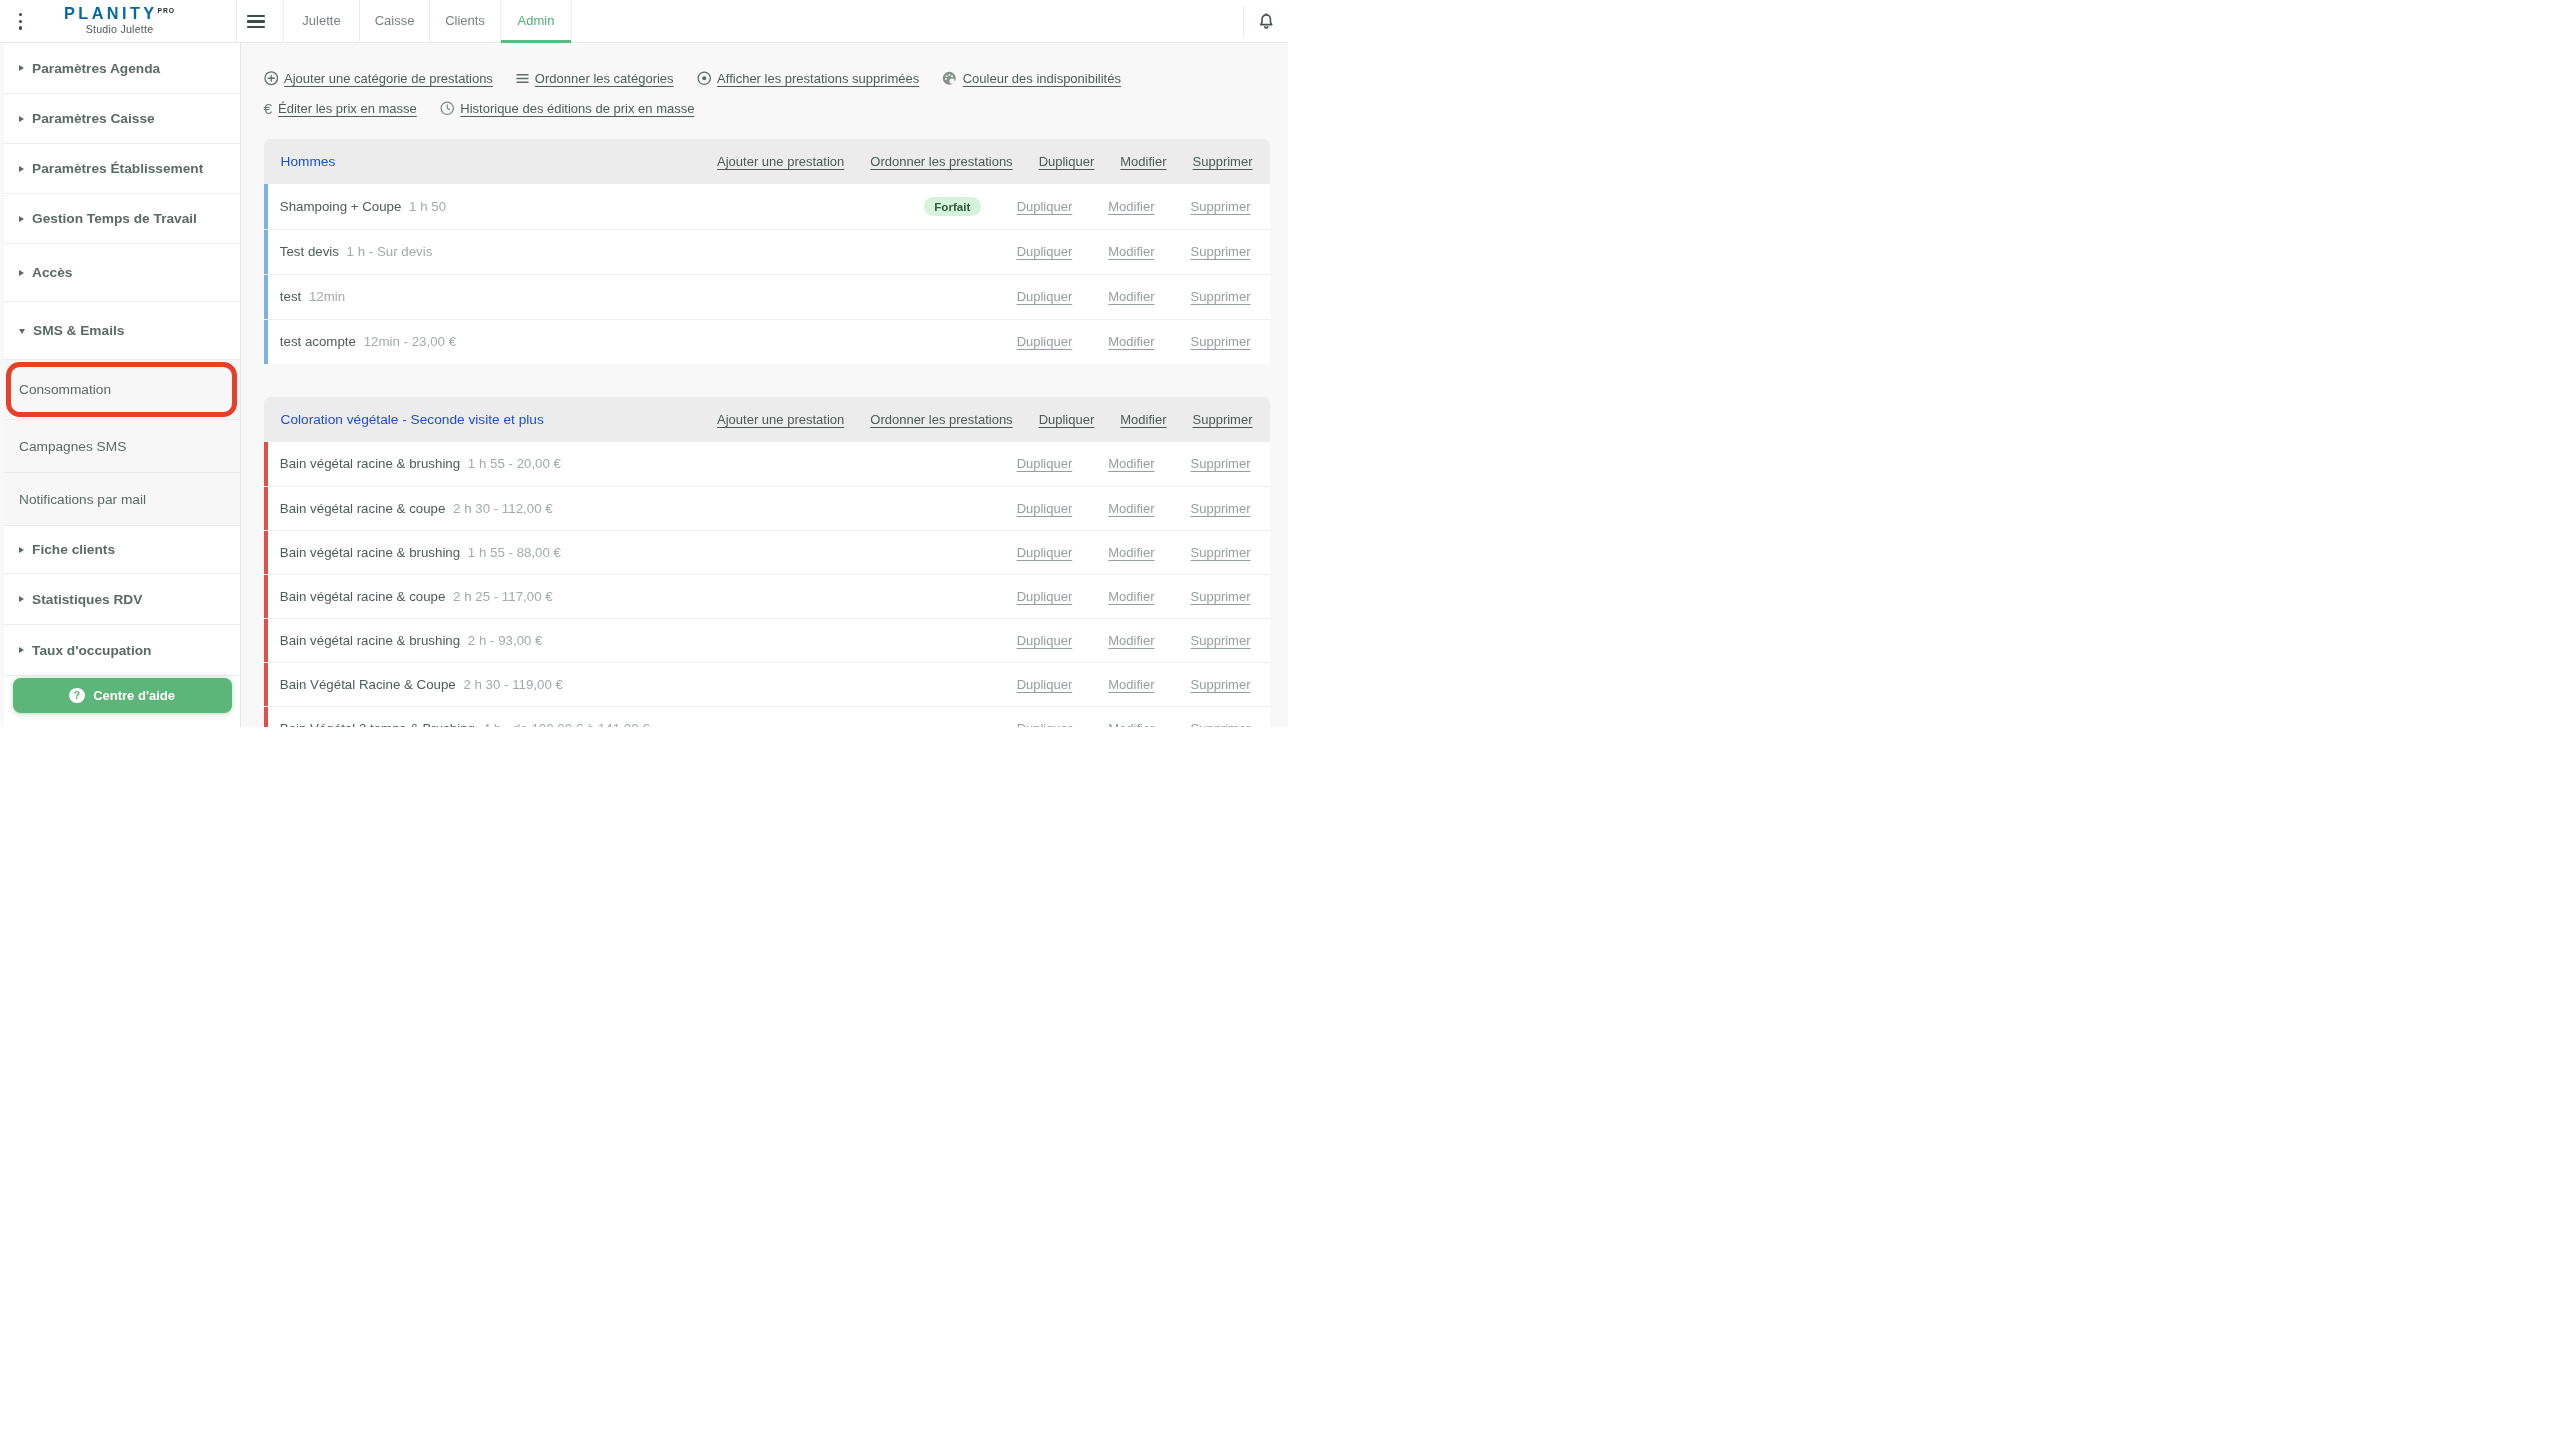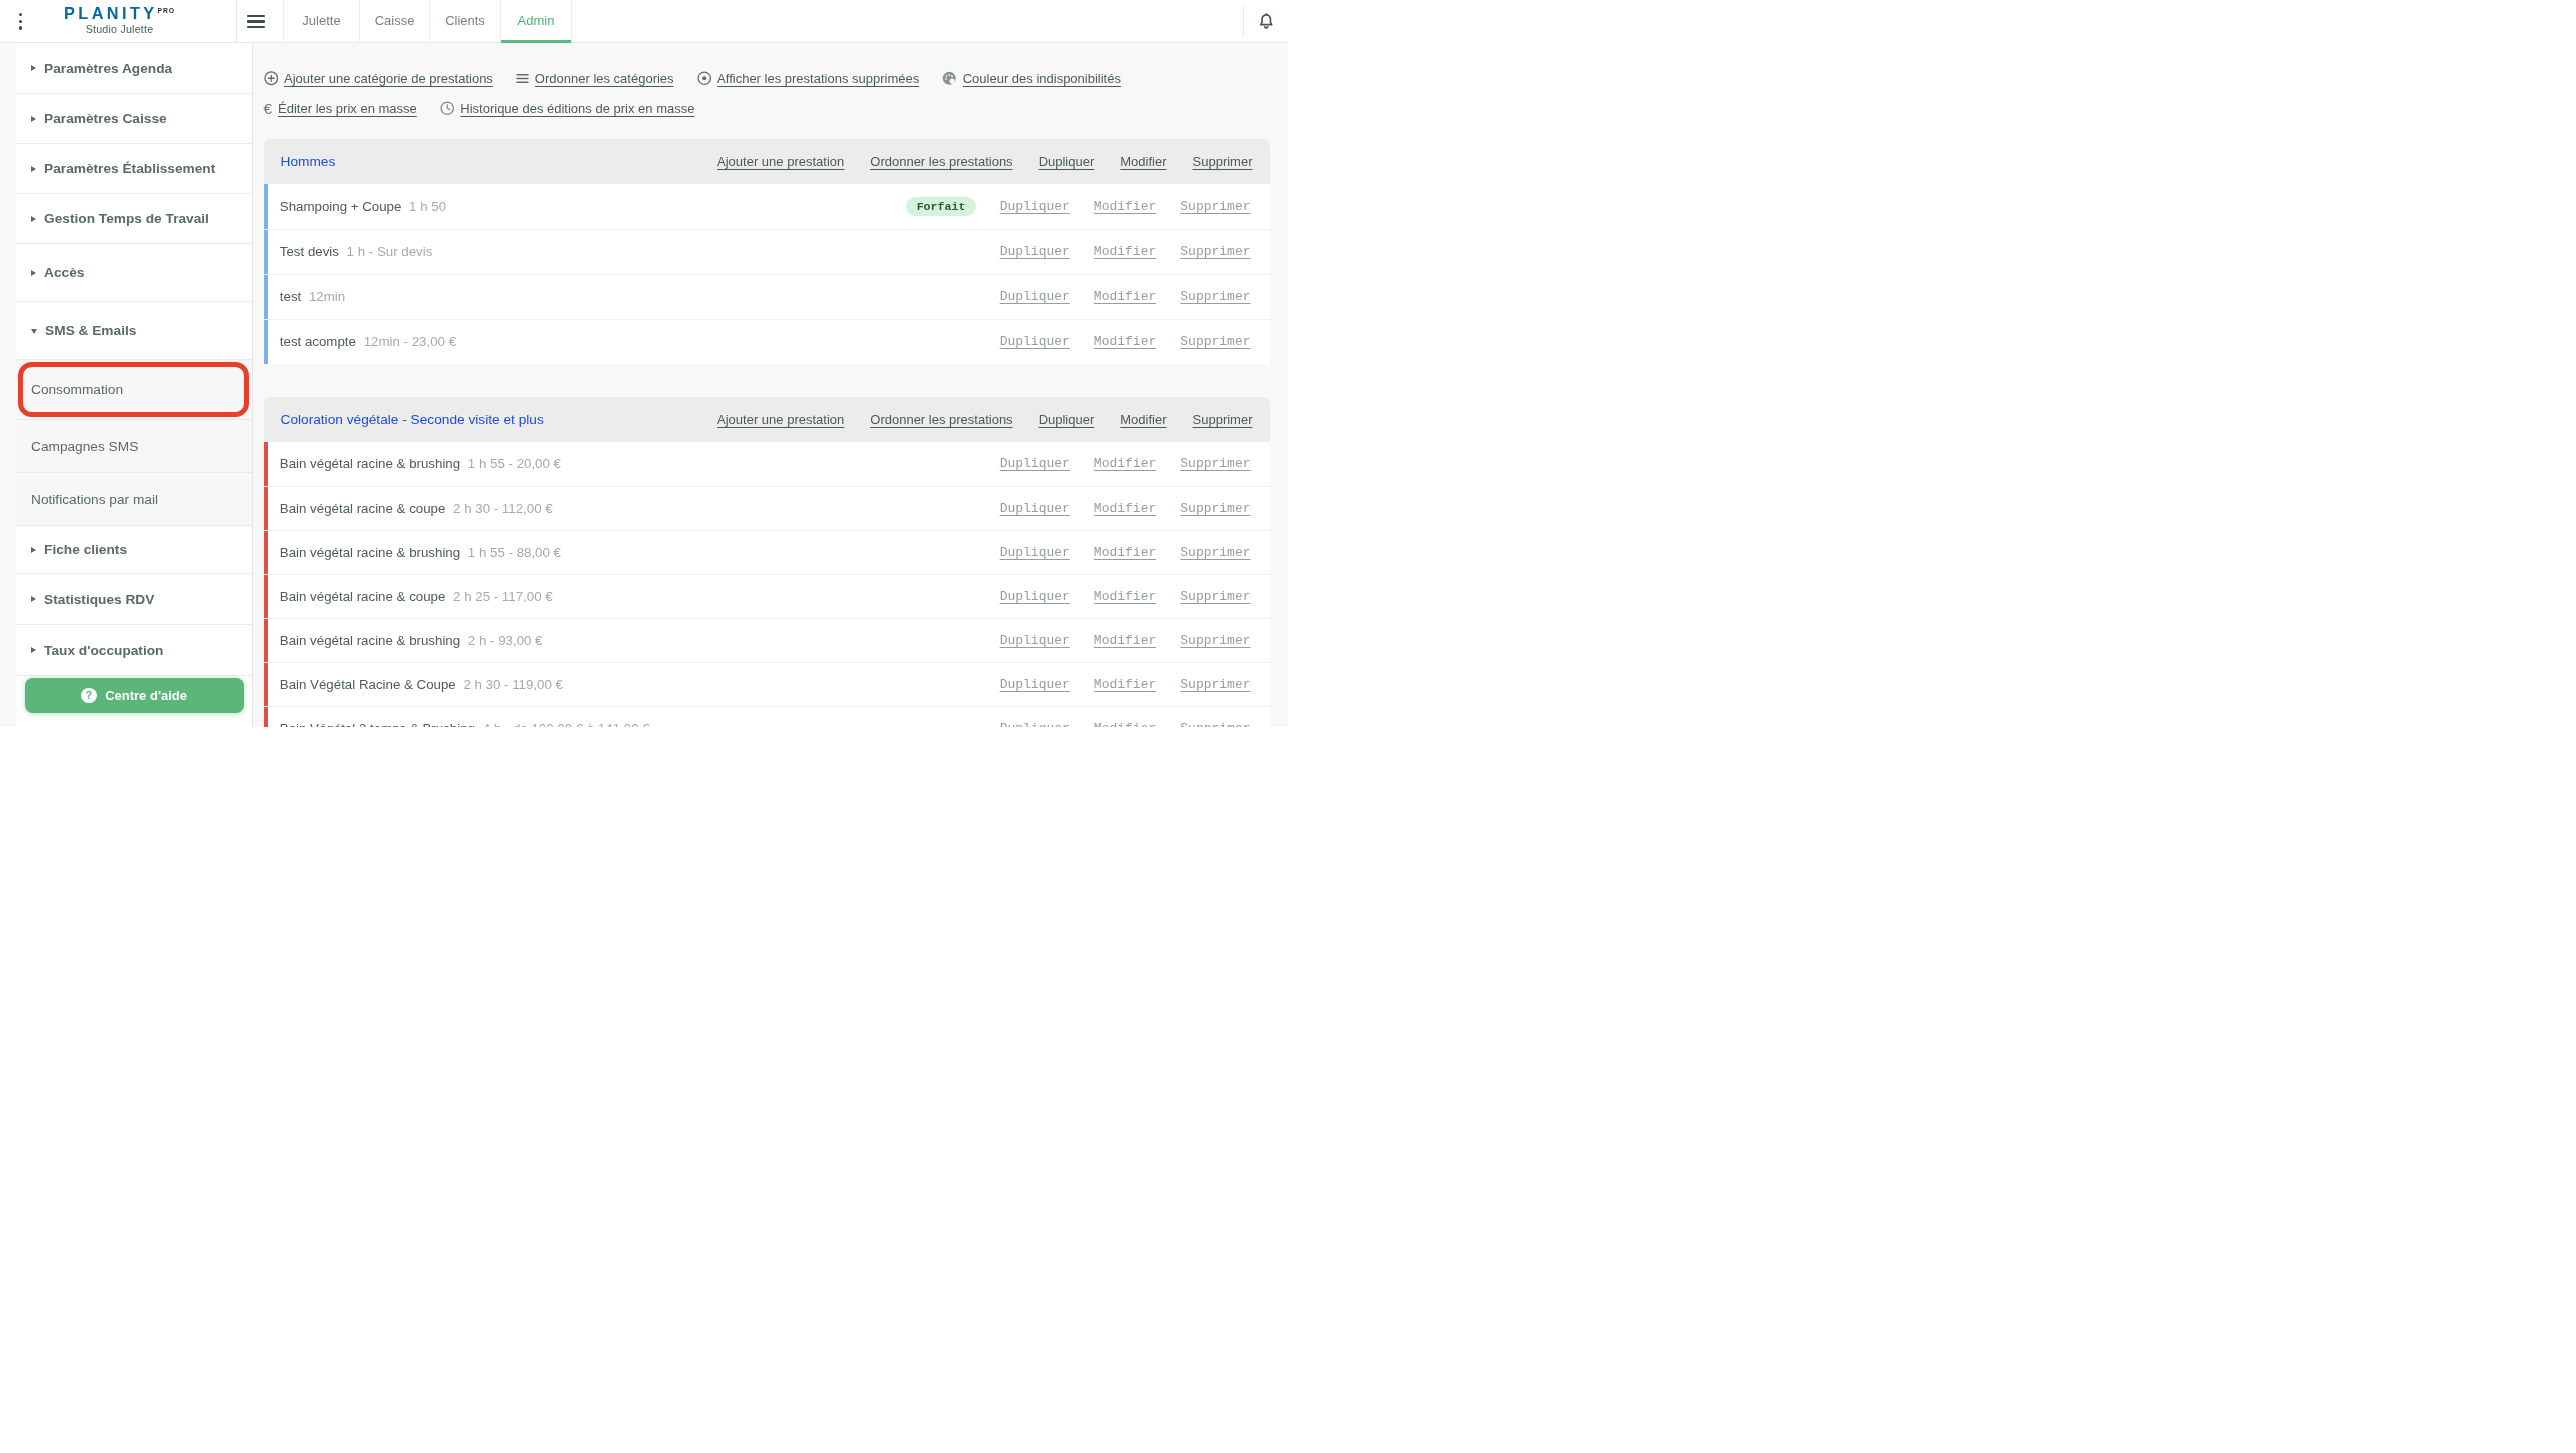--- a/index.html
+++ b/index.html
@@ -24,21 +24,21 @@
   .tab { height:43px; line-height:42px; text-align:center; font-size:13px; color:#76837e;
          border-left:0.9px solid #ebecec; cursor:pointer; position:relative; }
   .tab:last-child { border-right:0.9px solid #ebecec; }
   .tab.w0{width:76px}.tab.w1{width:70px}.tab.w2{width:71px}.tab.w3{width:72px}
   .tab.active { color:#4cb277; }
   .tab.active::after { content:""; position:absolute; left:0; right:0; bottom:0; height:2.6px; background:#57bd82; }
   .bell-sep { position:absolute; left:1243px; top:6px; width:0.9px; height:31px; background:#eaebeb; }
   .bell { position:absolute; left:1256px; top:11px; width:20.5px; height:20.5px; cursor:pointer; }
 
   
-  .sidebar { position:absolute; left:16px; top:43px; width:237px; height:684px; background:#fff;
+  .sidebar { position:absolute; left:4px; top:43px; width:237px; height:684px; background:#fff;
              border-right:0.9px solid #e4e5e4; z-index:10; }
   .sb-item { display:flex; align-items:center; border-bottom:0.9px solid #ebecec;
              padding-left:14.5px; cursor:pointer; background:#fff; }
   .sb-item .sb-label { font-size:13.7px; font-weight:700; color:#5a6a64; }
   .sb-item.sub { padding-left:15px; background:#f6f7f6; border-bottom:0.9px solid #e9eae9; }
   .sb-item.sub .sb-label { font-weight:400; }
   .tri { width:0; height:0; border-left:5.1px solid #5a6a64; border-top:3.9px solid transparent;
          border-bottom:3.9px solid transparent; margin-right:8.6px; flex:none; }
   .tri.down { border-left:3.9px solid transparent; border-right:3.9px solid transparent;
               border-top:5.1px solid #5a6a64; border-bottom:none; margin-top:1.7px; }
@@ -71,21 +71,21 @@
   .h-link { font-size:13px; font-weight:500; color:#4b5b55; text-decoration:underline;
             text-underline-offset:3px; cursor:pointer; }
   .rows { background:#f9a8d4; }
   .row { position:relative; display:flex; align-items:center; padding:0 19px 0 16.3px; background:#fff; }
   .cat0 .row { height:45px; }
   .cat1 .row { height:44px; }
   .row + .row { border-top:0.9px solid #efEFee; border-top:0.9px solid #efefee; }
   .row::before { content:""; position:absolute; left:0; top:0; bottom:0; width:4.3px; background:var(--bar,#79b1e8); }
   .r-name { font-size:13.3px; color:#4c5c56; }
   .r-detail { font-size:13.3px; color:#a2aca6; margin-left:7.7px; }
-  .r-right { margin-left:auto; display:flex; align-items:center; gap:24px;font-family:Liberation Mono, monospace; }
+  .r-right { margin-left:auto; display:flex; align-items:center; gap:36px; }
   .r-link { font-size:13px; color:#95a09b; text-decoration:underline; text-underline-offset:3px; cursor:pointer; }
   .badge { background:#d5f2da; color:#2f5a3d; font-size:11.6px; font-weight:700;
            padding:3.4px 10.3px; border-radius:11px; }
   svg { display:block; }
 </style>
 </head>
 <body>
 
 <div class="canvas">
 

